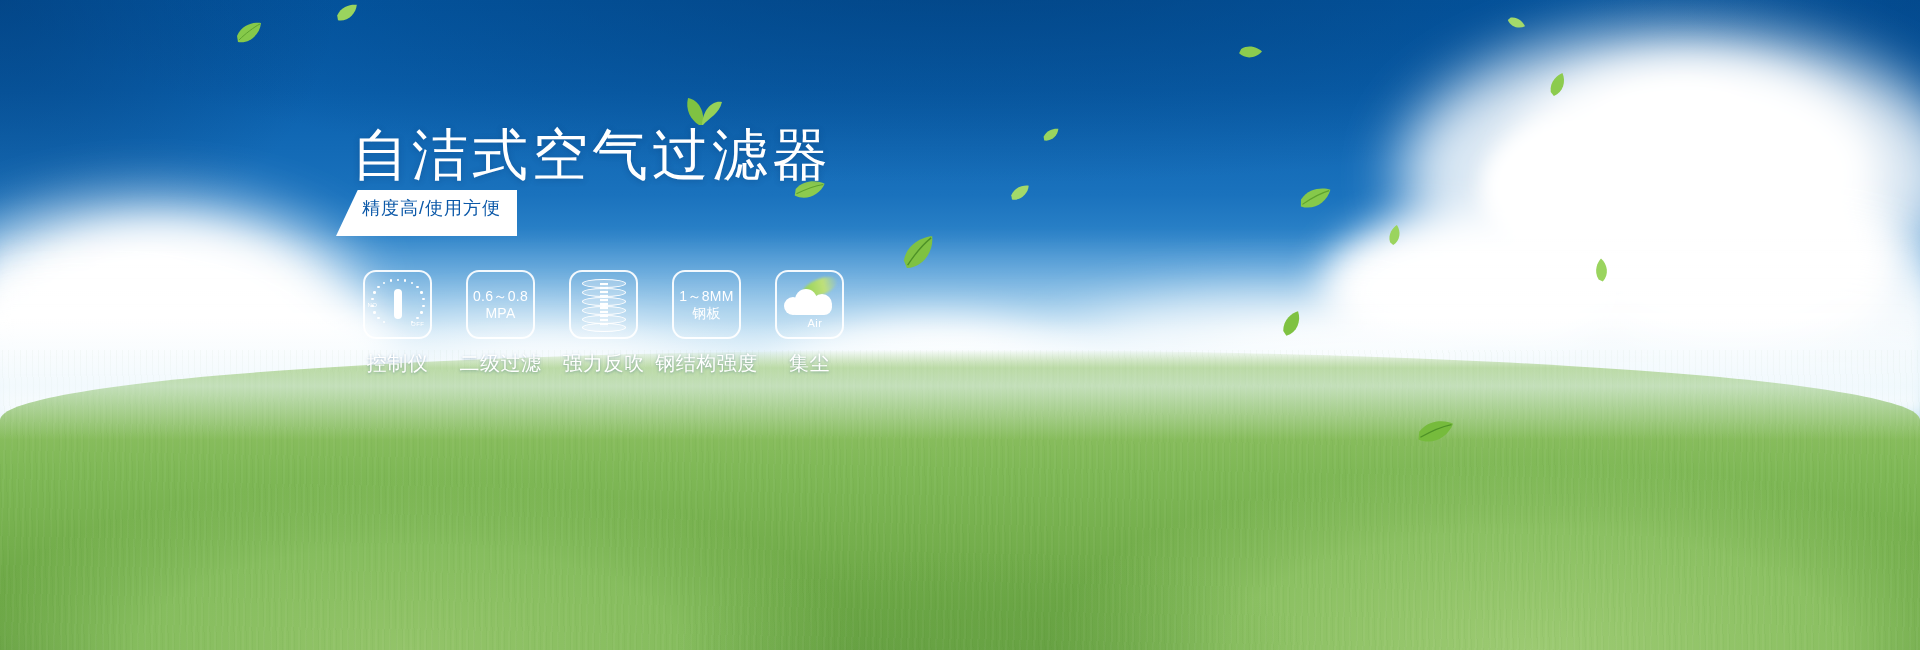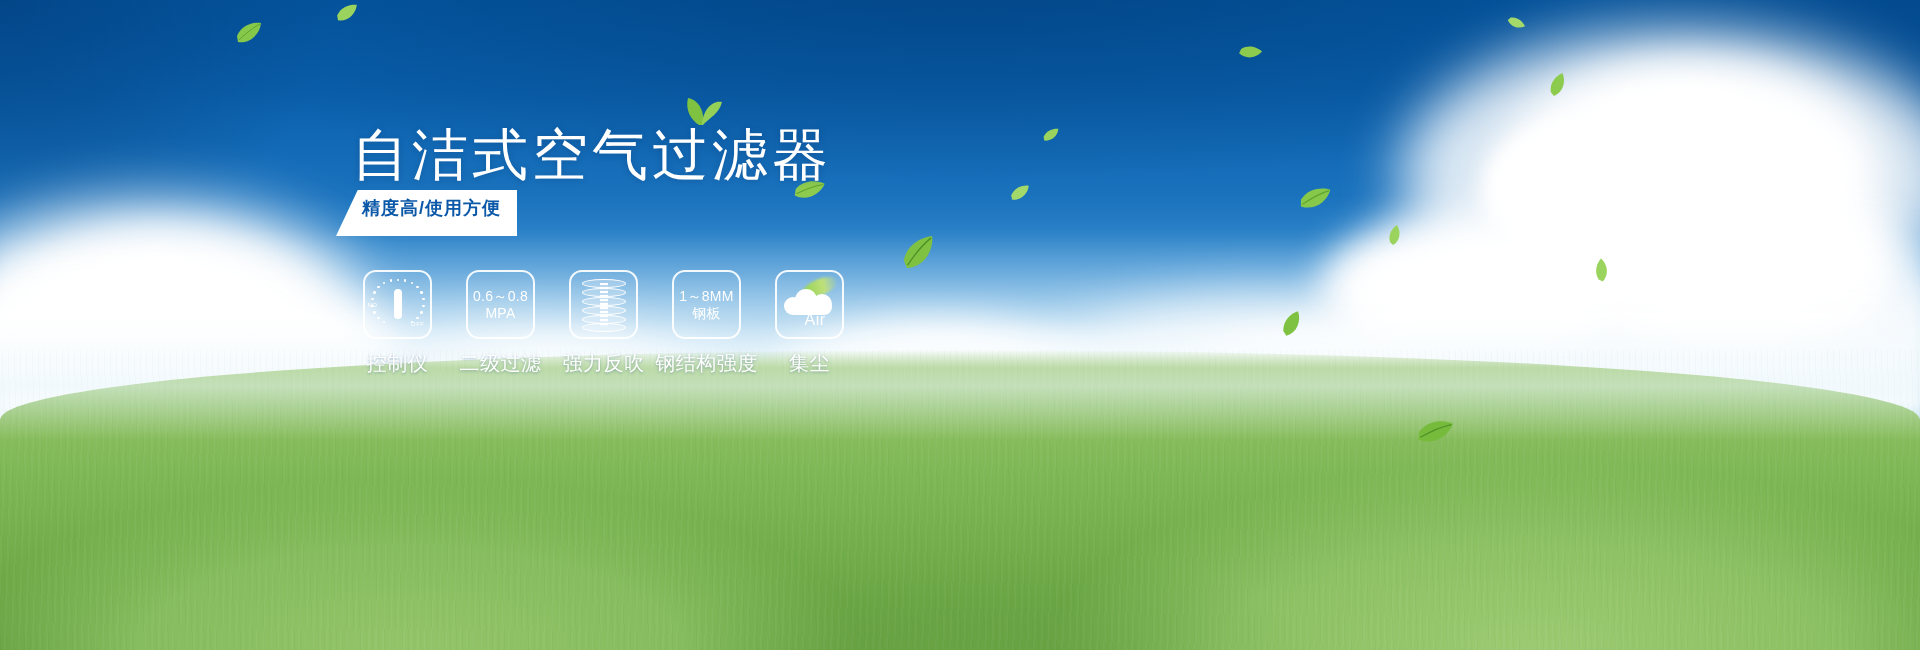--- a/index.html
+++ b/index.html
@@ -104,21 +104,20 @@
   .tag.dark{
     background:#0b3f8f; color:#ffffff; padding:0 18px 0 14px;
     clip-path:polygon(0 0, 100% 0, 88% 100%, 0 100%);
     padding-right:30px;
   }
   .tag.light{
     background:#ffffff; color:#0b58a8; padding:0 16px 10px 6px;
     margin-left:-14px;
     clip-path:polygon(12% 0, 100% 0, 100% 100%, 0 100%);
     padding-left:26px;
-    font-weight:bold;
   }
 
   
   .features{ position:absolute; left:358px; top:270px; display:flex; gap:24px; }
   .feature{ width:79px; display:flex; flex-direction:column; align-items:center; }
   .fbox{
     width:69px; height:69px; border:2px solid rgba(255,255,255,.92);
     border-radius:13px; display:flex; flex-direction:column;
     align-items:center; justify-content:center; position:relative;
     background:rgba(255,255,255,.05);
@@ -160,21 +159,21 @@
 
   
   .airico{ position:relative; width:56px; height:44px; }
   .airico .puff{ position:absolute; background:#fff; border-radius:50%; }
   .airico .body{
     position:absolute; left:6px; bottom:12px; width:44px; height:16px;
     background:#fff; border-radius:9px;
   }
   .airico .airtxt{
     position:absolute; left:11px; right:0; bottom:-2px; text-align:center;
-    font-size:16px; color:#fff; letter-spacing:.5px;
+    font-size:11px; color:#fff; letter-spacing:.5px;
   }
   .airico .green{
     position:absolute; left:20px; top:-4px; width:36px; height:16px;
     background:linear-gradient(100deg,#8fd14f,#bfe07a 60%,rgba(191,224,122,0));
     border-radius:50%; transform:rotate(-22deg); filter:blur(1px);
   }
 
   
   .leaf{ position:absolute; }
 </style>

